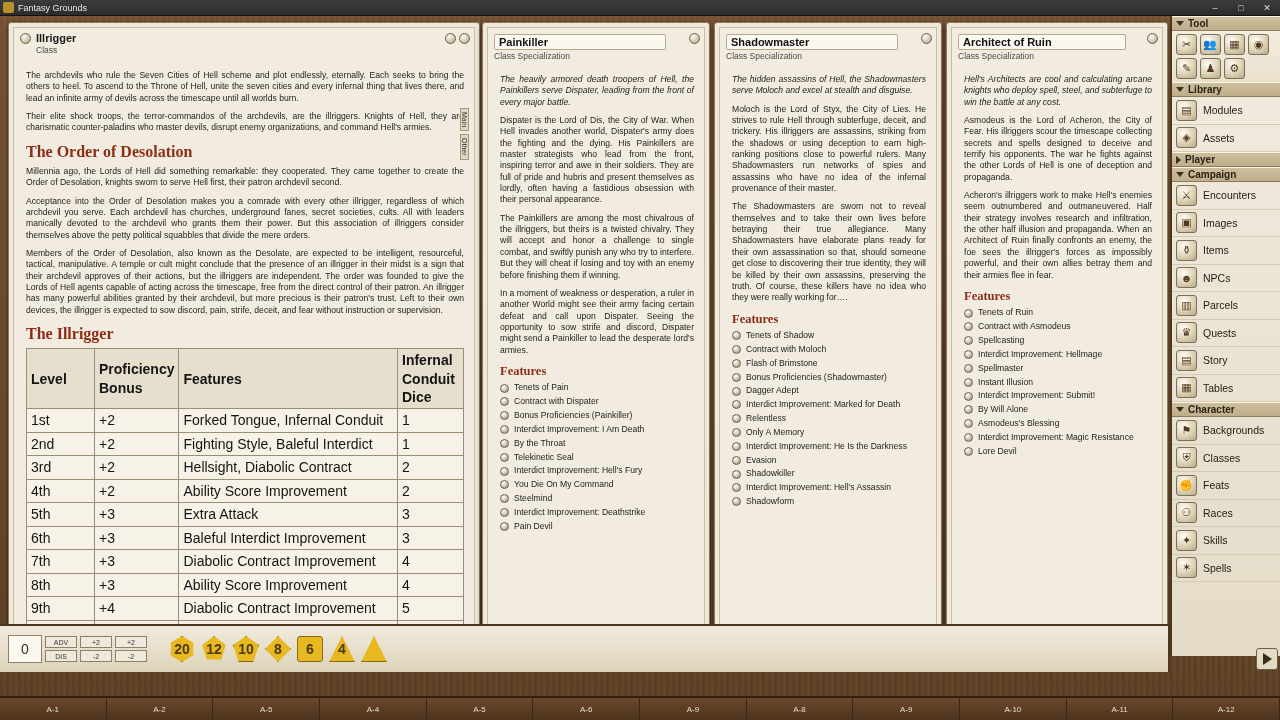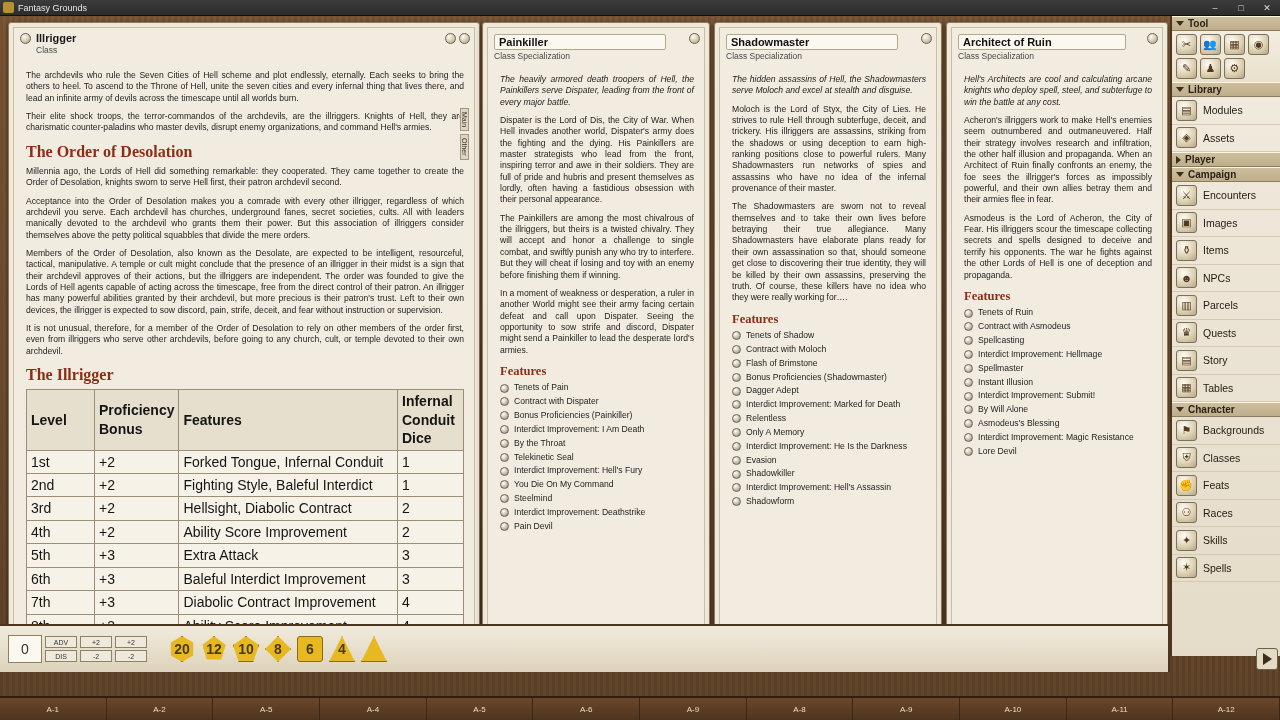--- a/index.html
+++ b/index.html
@@ -240,21 +240,20 @@
         <div class="p-title">Illrigger</div>
         <div class="p-sub">Class</div>
       </div>
       <div class="panel-body" style="top:40px;">
         <p>The archdevils who rule the Seven Cities of Hell scheme and plot endlessly, eternally. Each seeks to bring the others to heel. To ascend to the Throne of Hell, unite the seven cities and every infernal thing that lives there, and lead an infinite army of devils across the timescape until all worlds burn.</p>
         <p>Their elite shock troops, the terror-commandos of the archdevils, are the illriggers. Knights of Hell, they are charismatic counter-paladins who master devils, disrupt enemy organizations, and command Hell's armies.</p>
         <h2 class="sect">The Order of Desolation</h2>
         <p>Millennia ago, the Lords of Hell did something remarkable: they cooperated. They came together to create the Order of Desolation, knights sworn to serve Hell first, their patron archdevil second.</p>
         <p>Acceptance into the Order of Desolation makes you a comrade with every other illrigger, regardless of which archdevil you serve. Each archdevil has churches, underground fanes, secret societies, cults. All with leaders manically devoted to the archdevil who grants them their power. But this association of illriggers consider themselves above the petty political squabbles that divide the mere orders.</p>
         <p>Members of the Order of Desolation, also known as the Desolate, are expected to be intelligent, resourceful, tactical, manipulative. A temple or cult might conclude that the presence of an illrigger in their midst is a sign that their archdevil approves of their actions, but the illriggers are independent. The order was founded to give the Lords of Hell agents capable of acting across the timescape, free from the direct control of their patron. An illrigger has many powerful abilities granted by their archdevil, but more precious is their patron's trust. Left to their own devices, the illrigger is expected to sow discord, pain, strife, deceit, and fear without instruction or supervision.</p>
-        <p>It is not unusual, therefore, for a member of the Order of Desolation to rely on other members of the order first, even from illriggers who serve other archdevils, before going to any church, cult, or temple devoted to their own archdevil.</p>
         <h2 class="sect">The Illrigger</h2>
         <table class="cls">
           <thead>
             <tr>
               <th style="width:68px">Level</th>
               <th style="width:74px">Proficiency Bonus</th>
               <th>Features</th>
               <th style="width:66px">Infernal Conduit Dice</th>
             </tr>
           </thead>
@@ -488,22 +487,22 @@
 
   <div class="panel" style="left:946px; top:6px; width:222px; height:630px;">
     <div class="panel-inner">
       <div class="panel-header" style="padding-left:6px;">
         <div class="wbtn close"></div>
         <input class="hdr-field" style="width: 168px;" value="Architect of Ruin">
         <div class="p-sub">Class Specialization</div>
       </div>
       <div class="panel-body" style="top:44px;">
         <p class="ital">Hell's Architects are cool and calculating arcane knights who deploy spell, steel, and subterfuge to win the battle at any cost.</p>
+        <p>Asmodeus is the Lord of Acheron, the City of Fear. His illriggers scour the timescape collecting secrets and spells designed to deceive and terrify his opponents. The war he fights against the other Lords of Hell is one of deception and propaganda.</p>
         <p>Acheron's illriggers work to make Hell's enemies seem outnumbered and outmaneuvered. Half their strategy involves research and infiltration, the other half illusion and propaganda. When an Architect of Ruin finally confronts an enemy, the foe sees the illrigger's forces as impossibly powerful, and their own allies betray them and their armies flee in fear.</p>
-        <p>Asmodeus is the Lord of Acheron, the City of Fear. His illriggers scour the timescape collecting secrets and spells designed to deceive and terrify his opponents. The war he fights against the other Lords of Hell is one of deception and propaganda.</p>
         <h3 class="feat">Features</h3>
         <ul class="linklist" id="ar-feats">
             <li>
               <span class="bullet"></span>
               <span>Tenets of Ruin</span>
             </li>
             <li>
               <span class="bullet"></span>
               <span>Contract with Asmodeus</span>
             </li>

